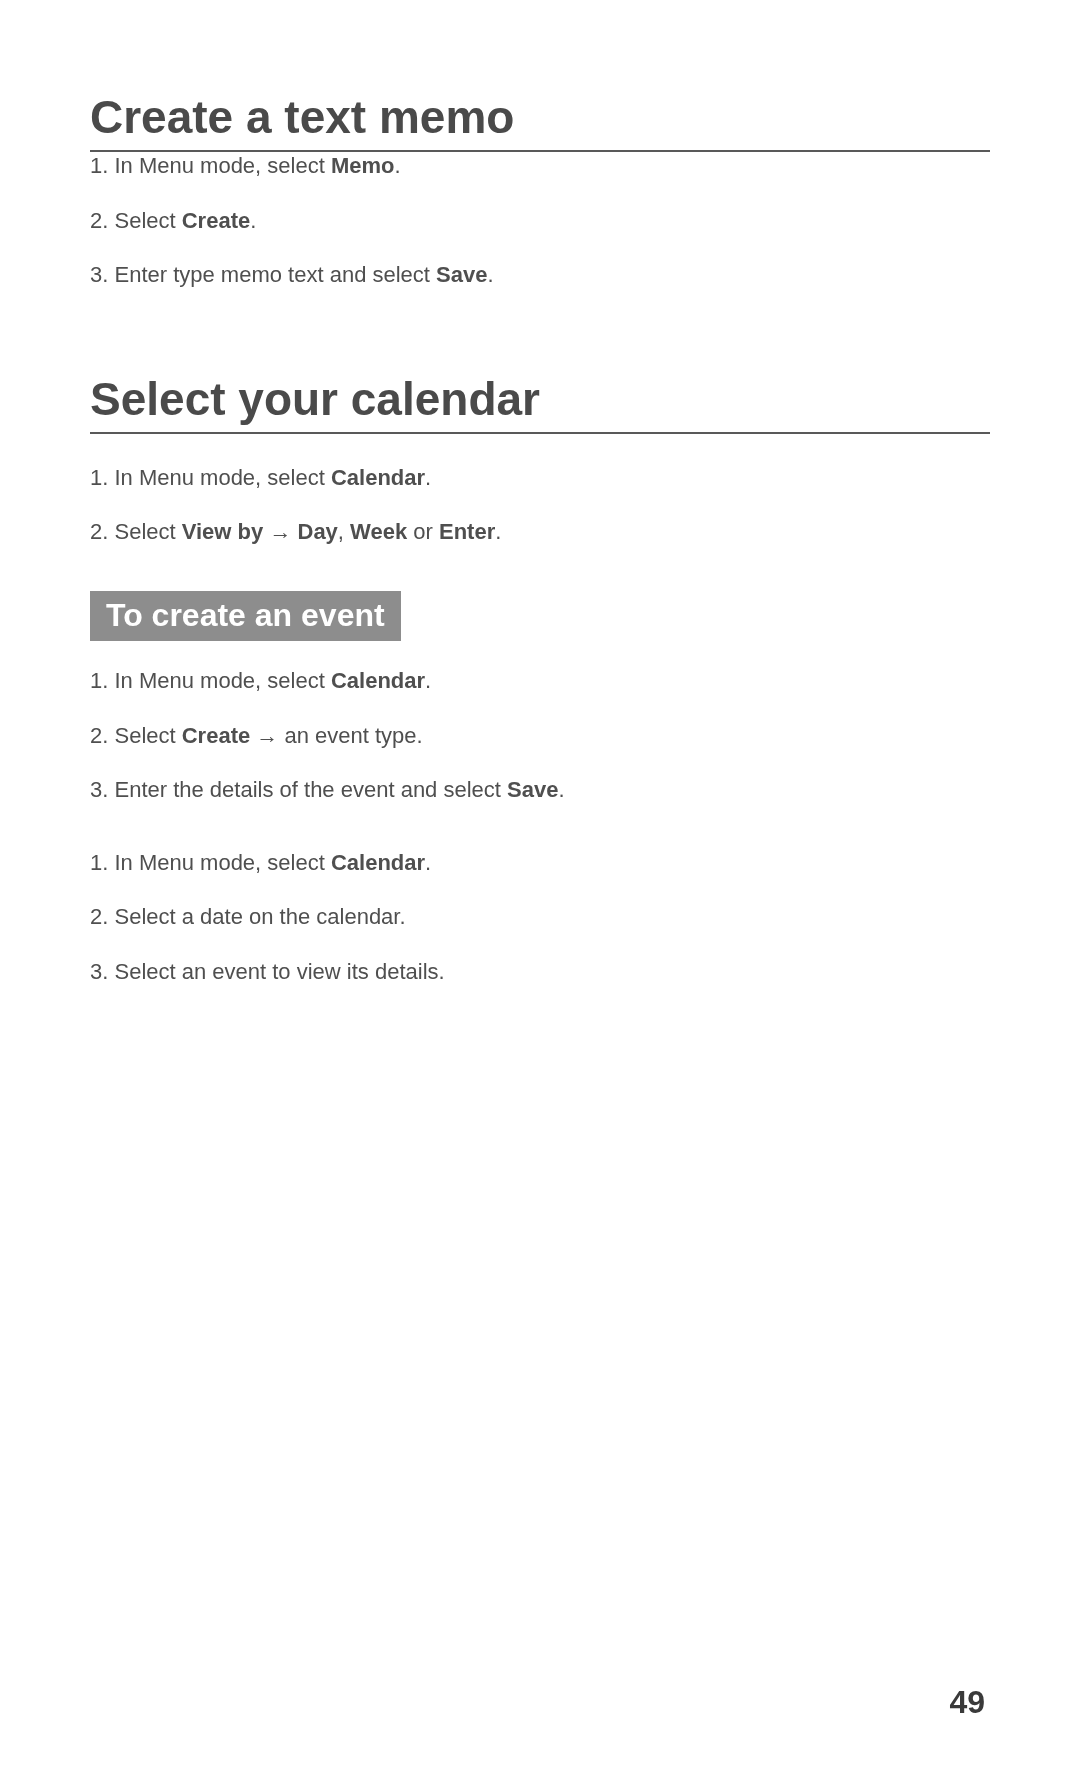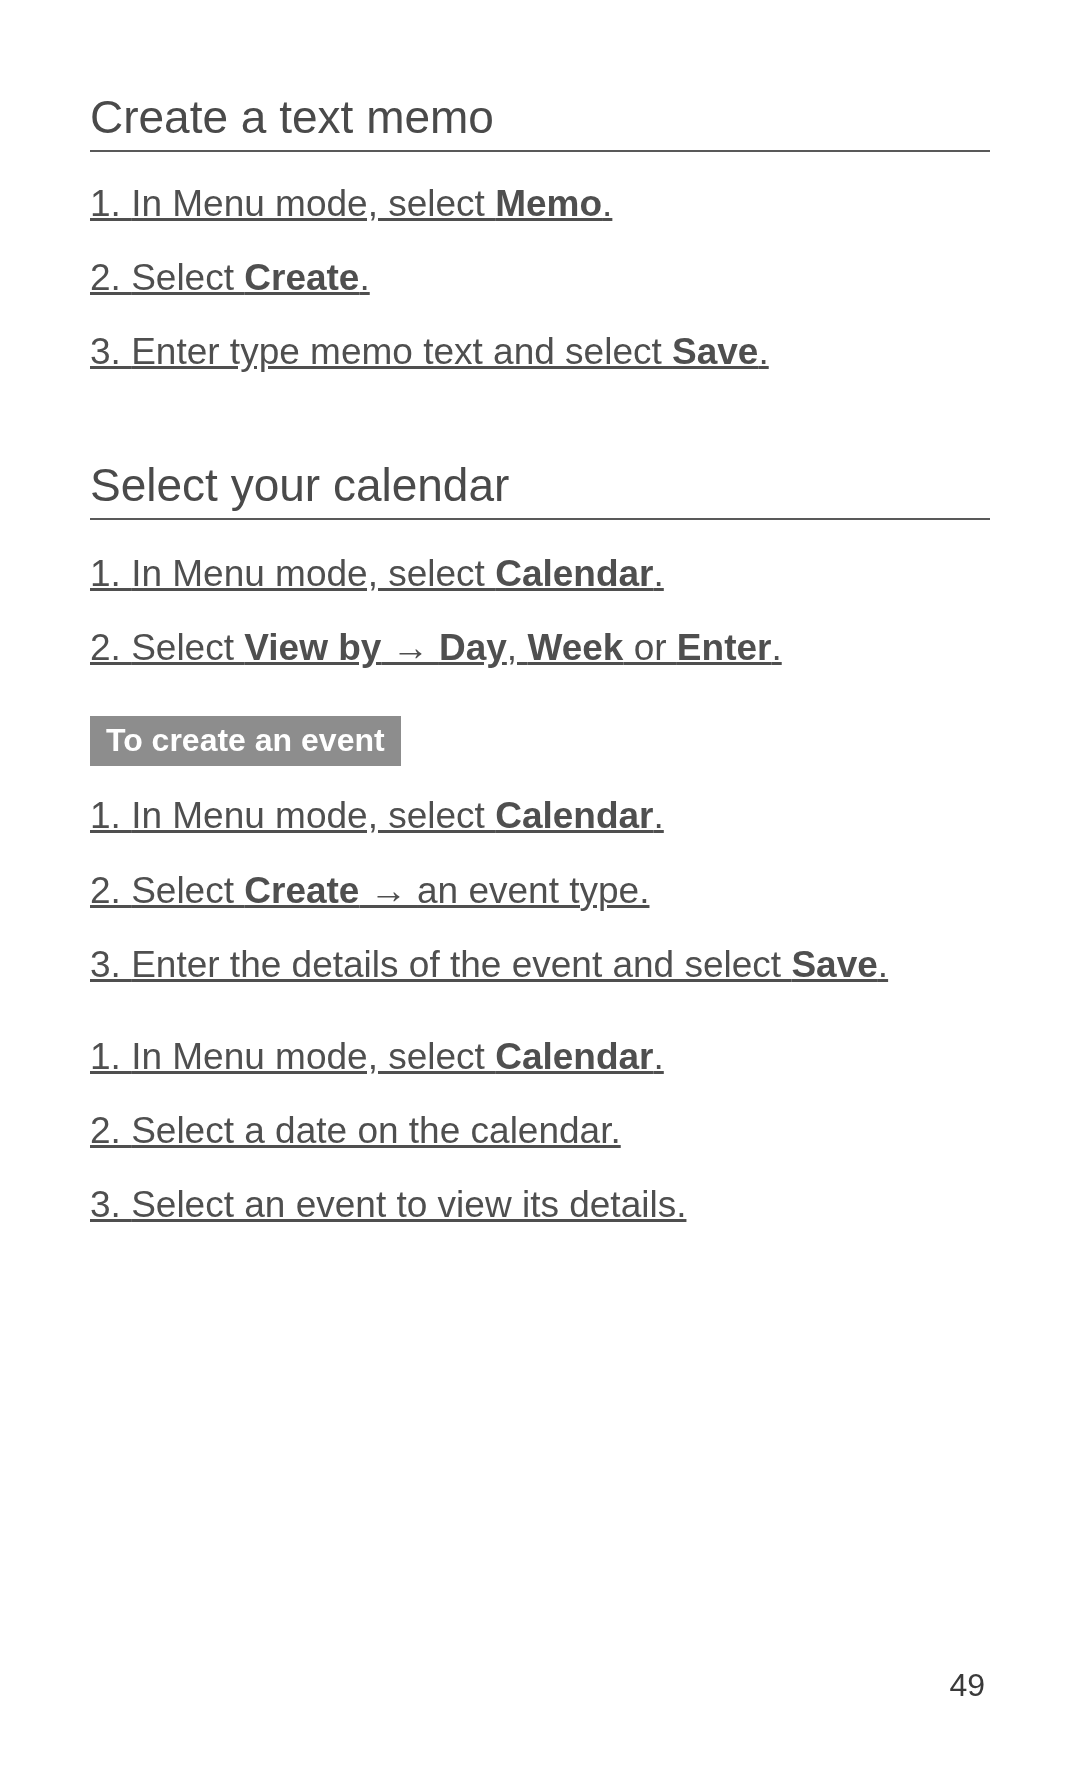--- a/index.html
+++ b/index.html
@@ -9,53 +9,51 @@
       background: #ffffff;
       font-family: Arial, Helvetica, sans-serif;
       color: #3f3f3f;
       position: relative;
     }
     .page {
       padding: 90px 90px 0 90px;
     }
     .h1 {
       font-size: 46px;
-      font-weight: normal;
+      font-weight: bold;
       color: #4a4a4a;
       border-bottom: 2px solid #595959;
       padding-bottom: 6px;
-      margin-bottom: 28px;
     }
     .h1.second { margin-top: 82px; }
     .step {
-      font-size: 37px;
+      font-size: 22px;
       line-height: 1.3;
       color: #4f4f4f;
       margin-bottom: 26px;
       padding-left: 38px;
       text-indent: -38px;
-      text-decoration: underline;
     }
     .sub-block { margin-top: 44px; }
     .sub-heading {
       display: inline-block;
       background: #8d8d8d;
       color: #ffffff;
       font-weight: bold;
       font-size: 32px;
       padding: 4px 16px 6px 16px;
       margin-bottom: 26px;
       line-height: 1.25;
     }
     .bold { font-weight: bold; }
     .page-number {
       position: absolute;
-      bottom: 67px;
+      bottom: 50px;
       right: 95px;
-      font-weight: normal;
+      font-weight: bold;
       font-size: 32px;
       color: #3a3a3a;
     }
   </style>
 </head>
 <body>
 
 <div class="page">
 
   <div class="h1">Create a text memo</div>

